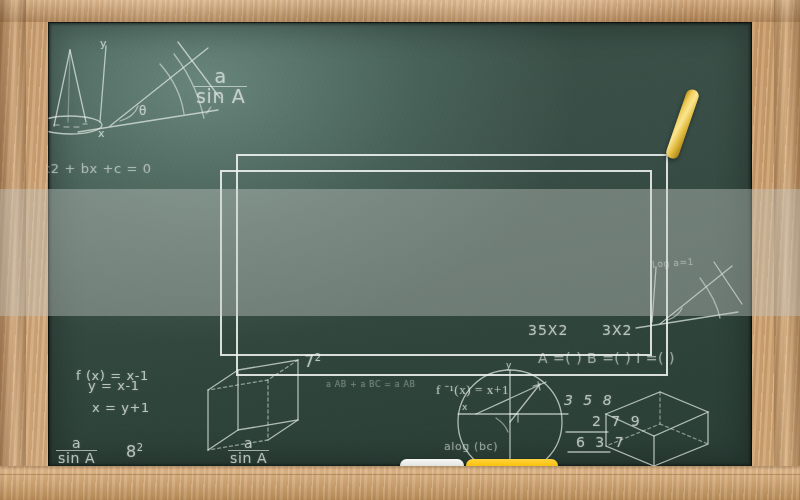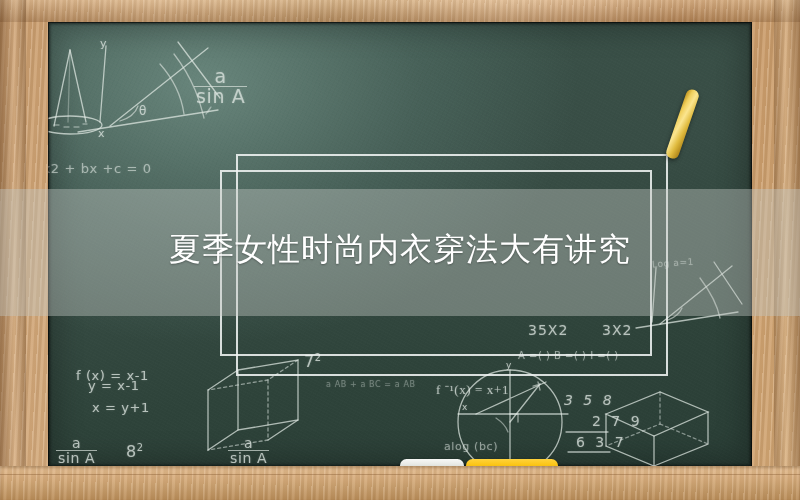--- a/index.html
+++ b/index.html
@@ -207,37 +207,36 @@
       <div class="chalk-txt" style="left:278px;top:358px;font-size:8px;opacity:.40;">a AB + a BC = a AB</div>
 
       <div class="chalk-txt" style="left:388px;top:358px;font-size:13px;font-family:Liberation Serif, serif;">f ⁻¹(x)  =  x+1</div>
       <div class="chalk-txt" style="left:396px;top:418px;font-size:11px;opacity:.58;">alog (bc)</div>
       <div class="chalk-txt" style="left:516px;top:370px;font-size:14px;letter-spacing:3px;font-style:italic;">3 5 8</div>
       <div class="chalk-txt" style="left:516px;top:391px;font-size:14px;letter-spacing:3px;padding-left:28px;">2 7 9</div>
       <div class="chalk-txt" style="left:528px;top:412px;font-size:14px;letter-spacing:3px;">6 3 7</div>
       <div class="chalk-txt" style="left:604px;top:236px;font-size:9px;opacity:.55;transform:rotate(-4deg);">Log a=1</div>
       <div class="chalk-txt" style="left:480px;top:300px;font-size:14px;letter-spacing:1px;">35X2</div>
       <div class="chalk-txt" style="left:554px;top:300px;font-size:14px;letter-spacing:1px;">3X2</div>
-      <div class="chalk-txt" style="left:470px;top:328px;font-size:10px;opacity:.62;letter-spacing:.5px;">A =( ) B =( ) I =( )</div>
+      <div class="chalk-txt" style="left:490px;top:328px;font-size:14px;opacity:.62;letter-spacing:.5px;">A =( ) B =( ) I =( )</div>
       <div class="chalk-txt" style="left:458px;top:338px;font-size:9px;">y</div>
       <div class="chalk-txt" style="left:414px;top:380px;font-size:9px;">x</div>
       <div class="chalk-txt" style="left:604px;top:238px;font-size:10px;opacity:0;">y</div>
     </div>
 
     <div class="rect-outer"></div>
     <div class="rect-inner"></div>
 
     <div class="board-inner-edge"></div>
   </div>
 
   <div class="chalk-stick chalk-gold"></div>
 
   <div class="band"></div>
 
-  <div class="title">夏季女性时尚内衣穿法大有讲究</div>
 
   <div class="chalk-stick chalk-white"></div>
   <div class="chalk-stick chalk-yellow"></div>
 
   <div class="ledge">
     <div class="ledge-line"></div>
   </div>
 
 </div>
 

